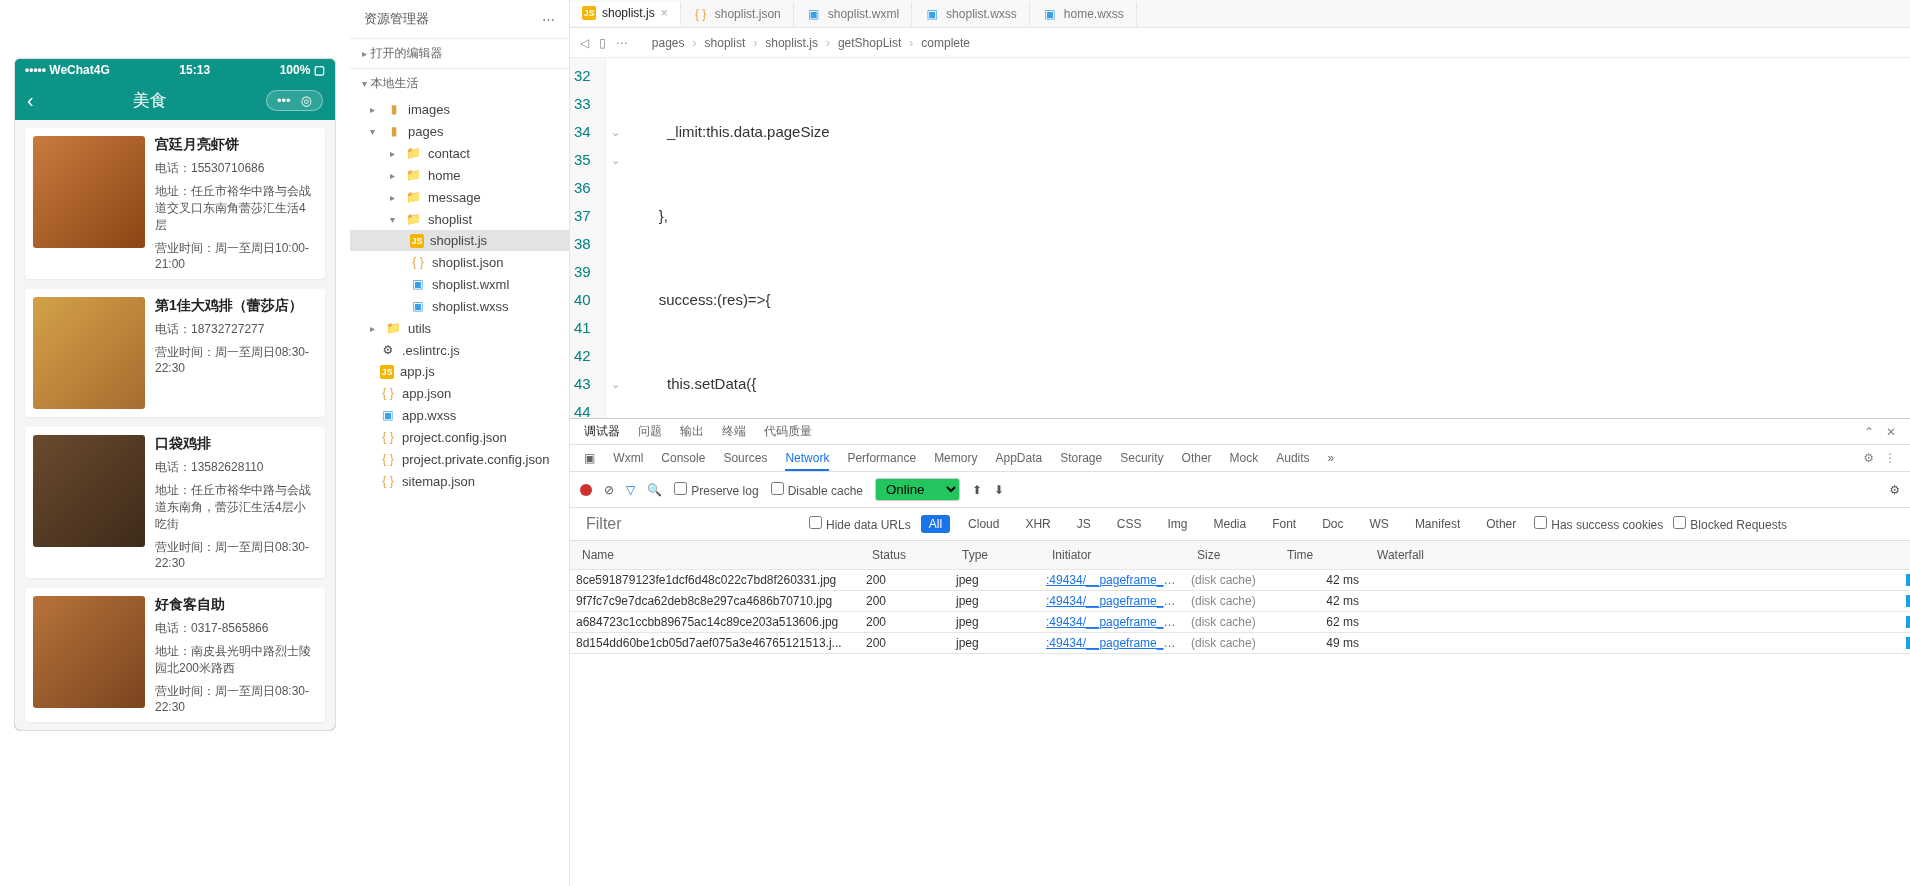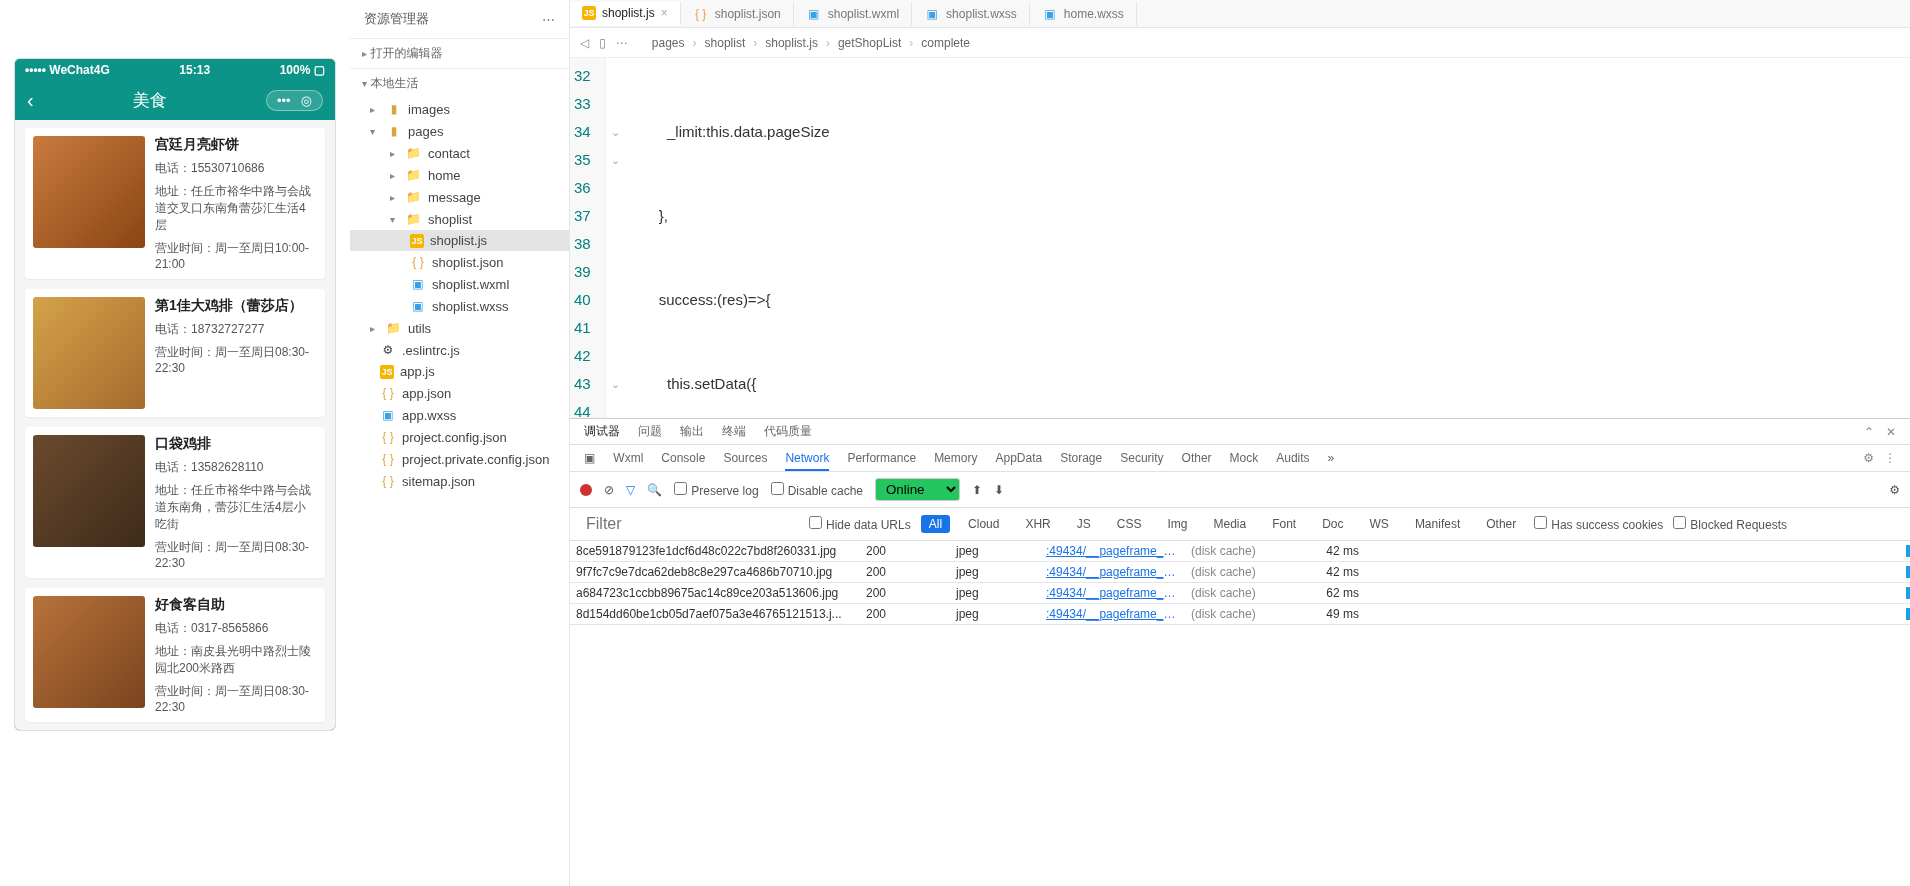--- a/index.html
+++ b/index.html
@@ -371,20 +371,29 @@
       <span class="chip">Media</span>
       <span class="chip">Font</span>
       <span class="chip">Doc</span>
       <span class="chip">WS</span>
       <span class="chip">Manifest</span>
       <span class="chip">Other</span>
       <label><input type="checkbox" style=""><span>Has success cookies</span></label>
       <label><input type="checkbox" style=""><span>Blocked Requests</span></label>
     </div>
     <div class="net-table">
+      <div class="net-head">
+        <div>Name</div>
+        <div>Status</div>
+        <div>Type</div>
+        <div>Initiator</div>
+        <div>Size</div>
+        <div>Time</div>
+        <div>Waterfall</div>
+      </div>
       <div class="net-row">
           <div>8ce591879123fe1dcf6d48c022c7bd8f260331.jpg</div>
           <div>200</div>
           <div>jpeg</div>
           <div class="initiator">:49434/__pageframe__/...</div>
           <div class="sz">(disk cache)</div>
           <div style="text-align:right">42 ms</div>
           <div class="wf-cell">
             <span class="wf-mark"></span>
           </div>

